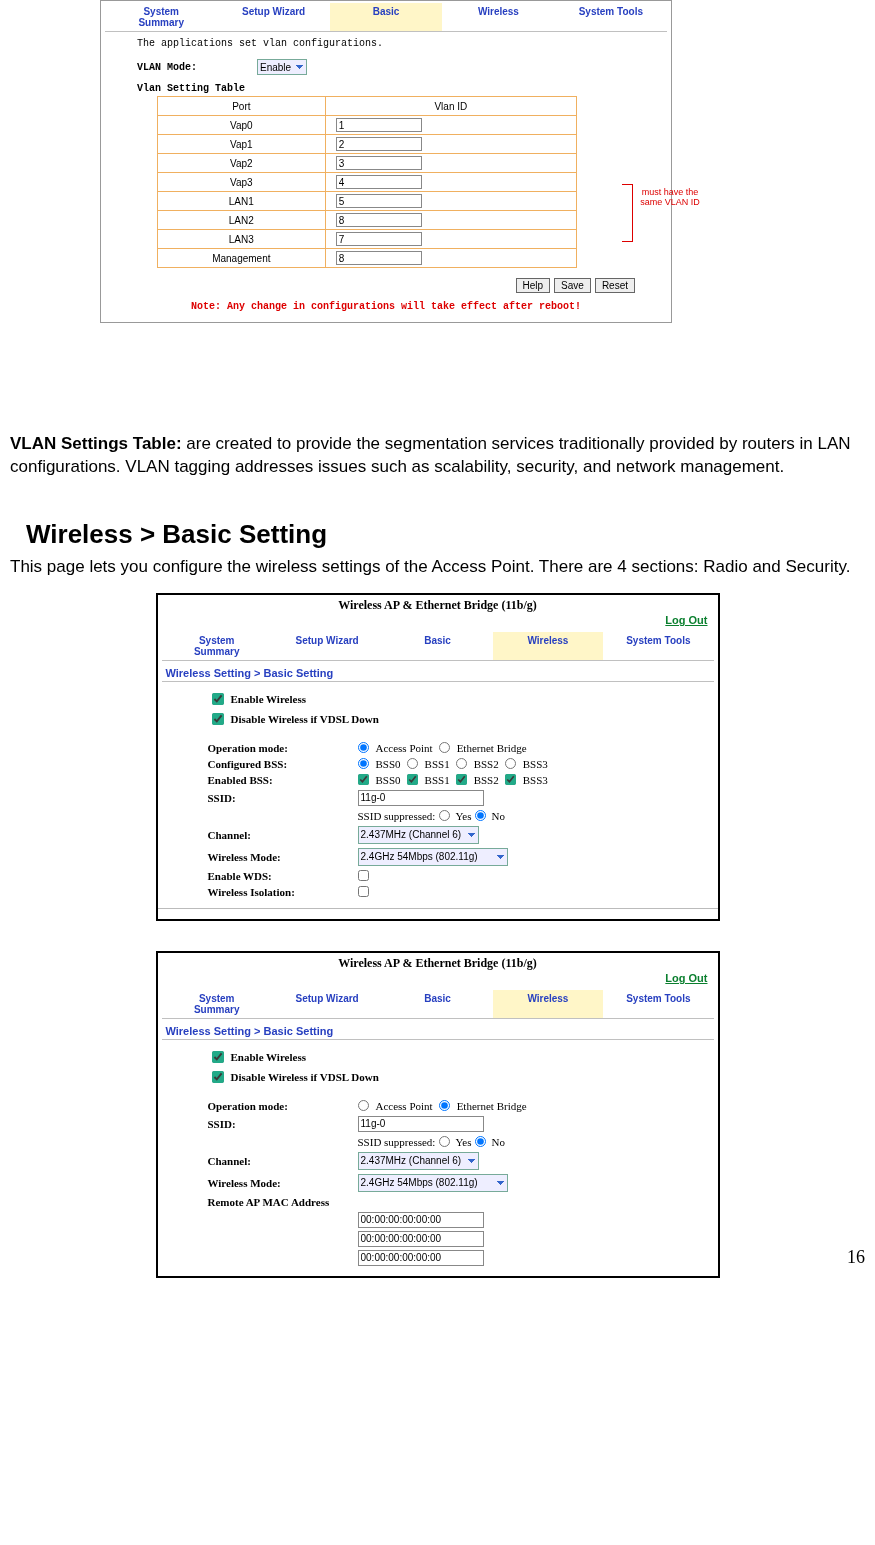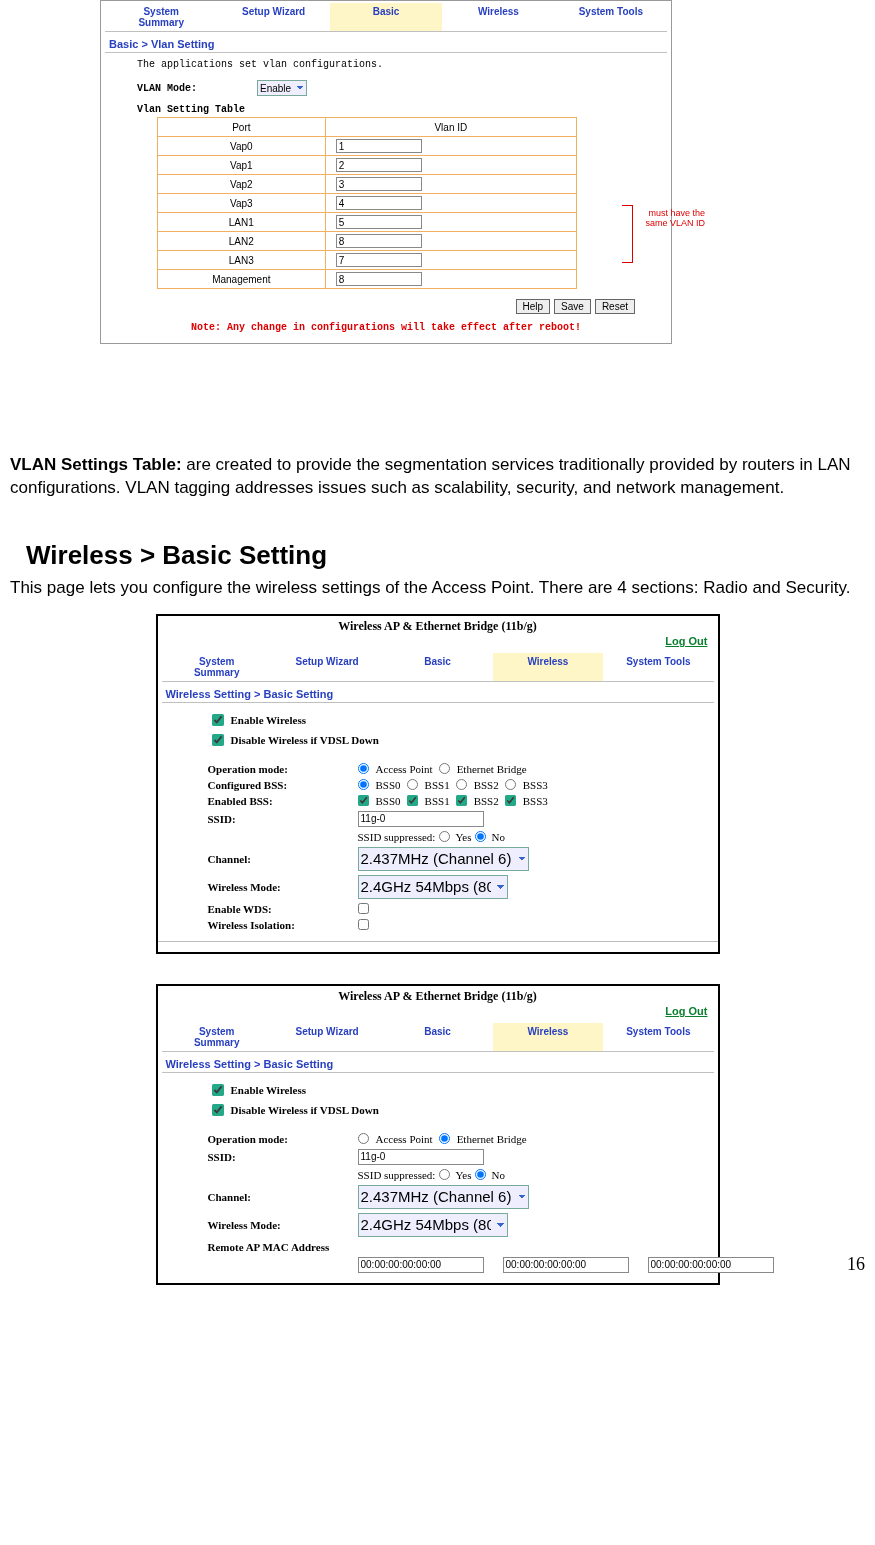--- a/index.html
+++ b/index.html
@@ -92,21 +92,21 @@
     text-align: center;
   }
   table.vtable th { font-weight: normal; }
   .vinput {
     width: 80px; height:12px; font-size:10px; border:1px solid #888;
     padding:0 2px; font-family: Arial, sans-serif;
   }
   .vid-cell { text-align:left !important; padding-left:10px !important; }
   .annot {
     position:absolute; right:-70px; top:92px;
-    color:#d00; font-size:9px; width:70px; text-align:right;
+    color:#d00; font-size:9px; width:70px; text-align:center;
     font-family: Arial, sans-serif; line-height:1.1;
   }
   .brackets {
     position:absolute; right:2px; top:88px; width:30px; height:58px;
     border-right:1px solid #d00;
   }
   .brackets::before, .brackets::after {
     content:""; position:absolute; right:0; width:10px; height:1px; background:#d00;
   }
   .brackets::before { top:0; }
@@ -165,48 +165,47 @@
   .wchk-row { display:flex; align-items:center; gap:4px; margin:2px 0; font-weight:bold; font-size:11px; }
   .wchk { width:12px; height:12px; accent-color:#2a8; }
   .wfrow { display:flex; align-items:center; margin:4px 0; font-size:11px; }
   .wfrow .wlbl { width:150px; font-weight:bold; }
   .wfrow .wval { flex:1; display:flex; align-items:center; gap:6px; flex-wrap:wrap; }
   .wradio { width:11px; height:11px; margin:0 1px 0 0; }
   .wchk2 { width:11px; height:11px; margin:0 1px 0 0; accent-color:#2a8; }
   .wtext { width:120px; height:14px; font-size:10px; border:1px solid #888; padding:0 2px; font-family:Arial,sans-serif; }
   .wtext-long { width:150px; }
   .wselect {
-    font-size:15px; height:24px; border:1px solid #7a9; background:#eef;
+    font-size:10px; height:18px; border:1px solid #7a9; background:#eef;
     font-family: Arial, sans-serif; padding:0 16px 0 2px;
     appearance:none; -webkit-appearance:none;
     background-image: linear-gradient(45deg, transparent 50%, #36c 50%),
                       linear-gradient(135deg, #36c 50%, transparent 50%);
     background-position: right 6px center, right 2px center;
     background-size: 4px 4px, 4px 4px;
     background-repeat:no-repeat;
   }
   .wsubrow { margin-left:150px; font-size:11px; display:flex; align-items:center; gap:4px; margin-top:2px; margin-bottom:2px; }
   hr.whr { border:none; border-top:1px solid #bbb; margin:10px 0 0 0; }
-  .mac-col { display:flex; flex-direction:row; gap:19px; margin-left:150px; }
+  .mac-col { display:flex; flex-direction:column; gap:3px; margin-left:150px; }
 </style>
 </head>
 <body>
 
 <div class="page">
 
   <div class="vlan-shot">
     <div class="tabs">
       <div class="tab">System
 Summary</div>
       <div class="tab">Setup Wizard</div>
       <div class="tab sel">Basic</div>
       <div class="tab">Wireless</div>
       <div class="tab">System Tools</div>
     </div>
-    <div class="crumb">Basic &gt; Vlan Setting</div>
     <div class="vlan-body">
       <div class="desc">The applications set vlan configurations.</div>
       <div class="row-lbl">
         <span class="lbl">VLAN Mode:</span>
         <select class="vselect">
           <option>Enable</option>
         </select>
       </div>
       <div class="vrow-h">Vlan Setting Table</div>
       <div class="vtable-wrap">

